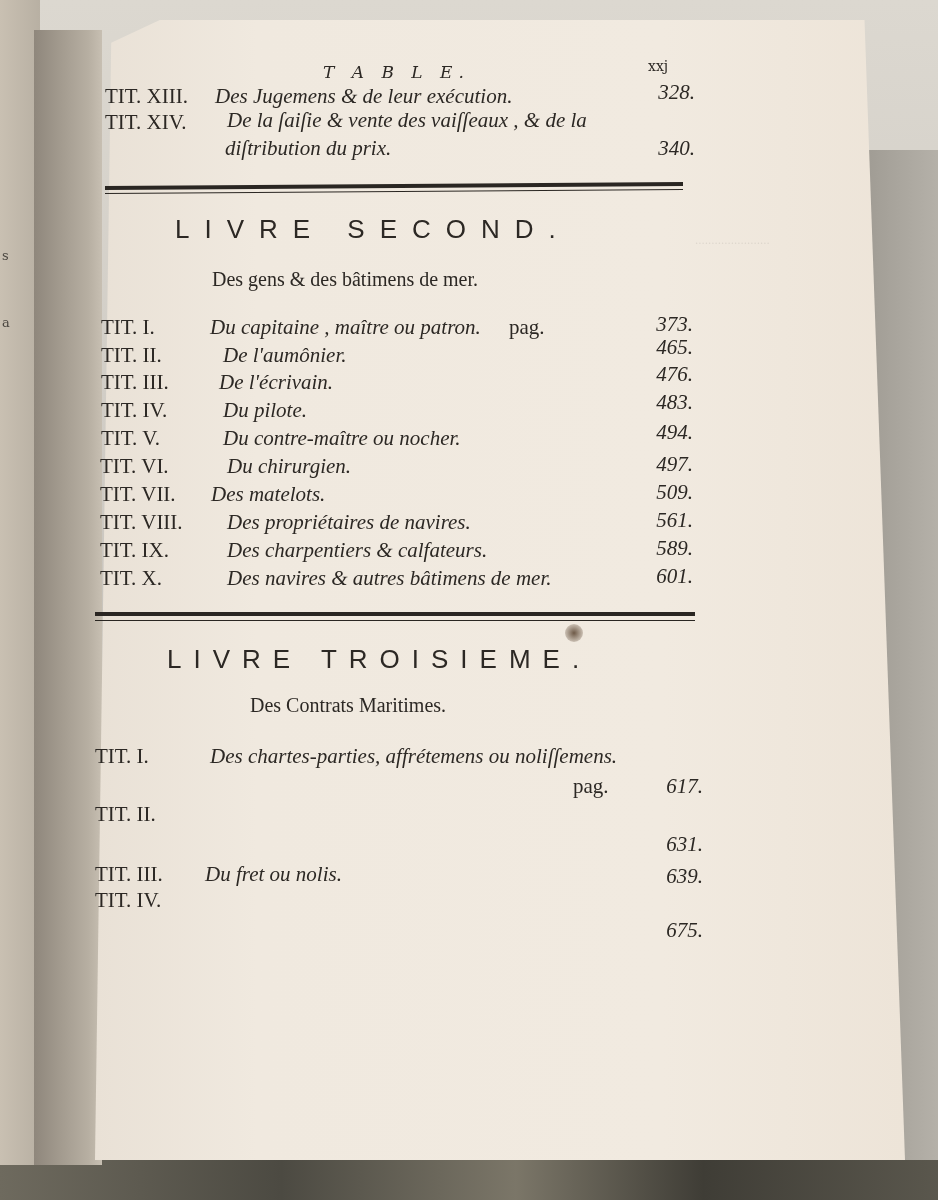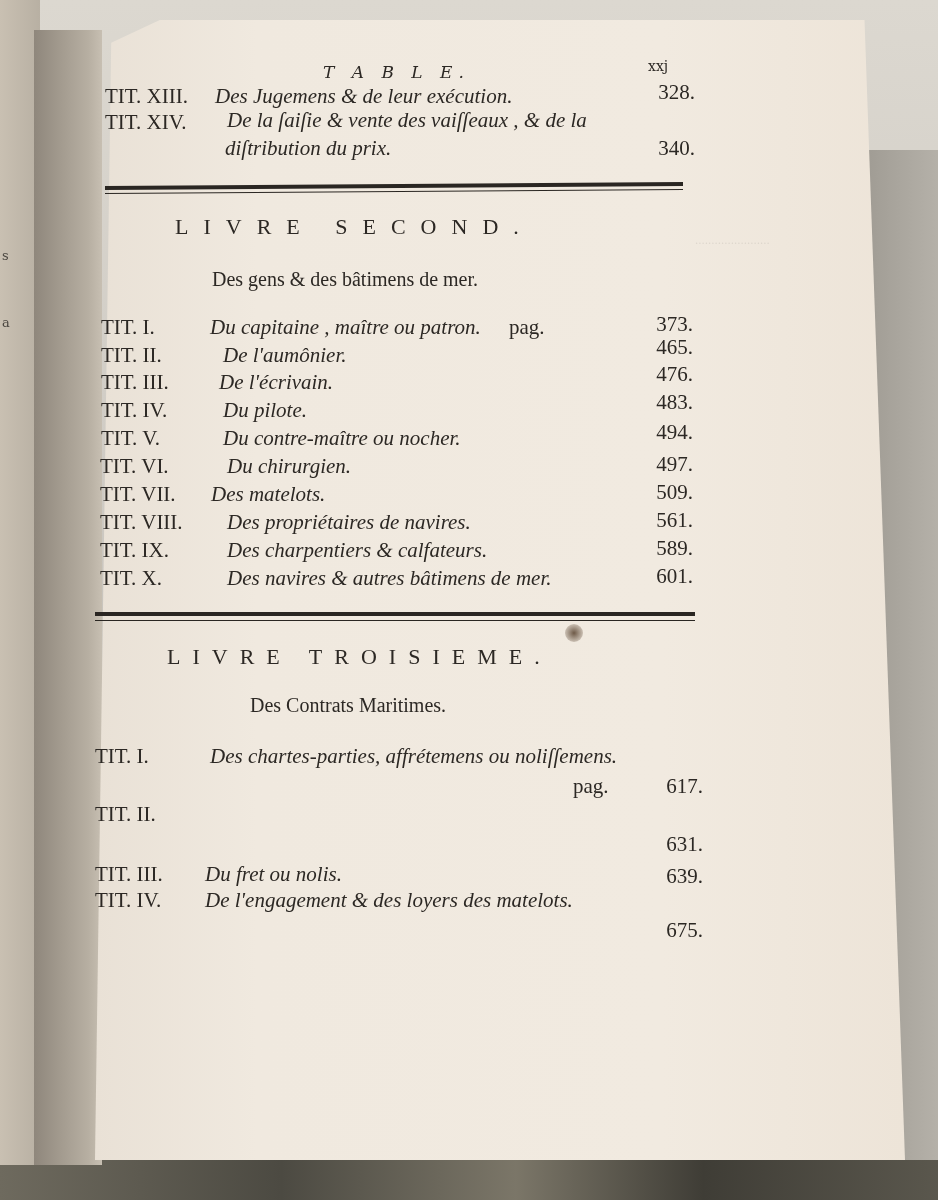--- a/index.html
+++ b/index.html
@@ -26,27 +26,27 @@
     background: linear-gradient(90deg,#9e9a92,#b5b1a9); }
 
   .content { position:absolute; left:95px; top:60px; width:600px; color:#2c2824; }
   .header-row { position:absolute; top:0; width:600px; height:24px; }
   .running-title { position:absolute; left:228px; top:2px; font-style:italic; font-size:17px; letter-spacing:6px; }
   .folio { position:absolute; left:553px; top:-2px; font-size:14px; }
 
   .entry { position:absolute; font-size:20px; white-space:nowrap; }
   .tit { position:absolute; font-family:"Liberation Serif", serif; font-size:21px; }
   .title { position:absolute; font-family:"Liberation Serif", serif; font-style:italic; font-size:21px; }
-  .pg { position:absolute; font-family:"Liberation Serif", serif; font-size:21px; text-align:right; }
+  .pg { position:absolute; font-family:"Liberation Serif", serif; font-size:21px; text-align:right;font-style:italic; }
   .pag { font-style:normal; }
 
   .rule { position:absolute; height:0; border-top:4px solid #2a2622; }
   .rule.thin { border-top-width:1.5px; }
 
-  .book-heading { position:absolute; font-family:Liberation Serif, serif; font-size:22px; letter-spacing:15px;text-align:right; }
+  .book-heading { position:absolute; font-family:Liberation Sans, sans-serif; font-size:26px; letter-spacing:15px;text-align:right; }
   .book-subtitle { position:absolute; font-family:"Liberation Serif", serif; font-size:20px; }
   .stain { position:absolute; left:575px; top:630px; width:18px; height:18px; border-radius:50%;
     background: radial-gradient(circle,#6e5a48 0%, rgba(110,90,72,0.4) 60%, rgba(0,0,0,0) 100%); }
   .ghost { position:absolute; color:rgba(60,50,40,0.09); font-size:13px; font-family:"Liberation Serif", serif; white-space:nowrap; }
 </style>
 </head>
 <body>
 
 <div class="bg-top"></div>
 <div class="bottom-strip"></div>
@@ -153,16 +153,15 @@
     <span class="tit" style="left:0">TIT. II.</span>
     <span class="pg" style="right:2px;top:30px">631.</span>
   </div>
   <div class="entry" style="top:802px;left:0;width:610px;height:28px">
     <span class="tit" style="left:0">TIT. III.</span>
     <span class="title" style="left:110px">Du fret ou nolis.</span>
     <span class="pg" style="right:2px;top:2px">639.</span>
   </div>
   <div class="entry" style="top:828px;left:0;width:610px;height:56px">
     <span class="tit" style="left:0">TIT. IV.</span>
-    <span class="title" style="left:110px">De l'engagement &amp; des loyers des matelots.</span>
     <span class="pg" style="right:2px;top:30px">675.</span>
   </div>
 </div>
 
 </body></html>

